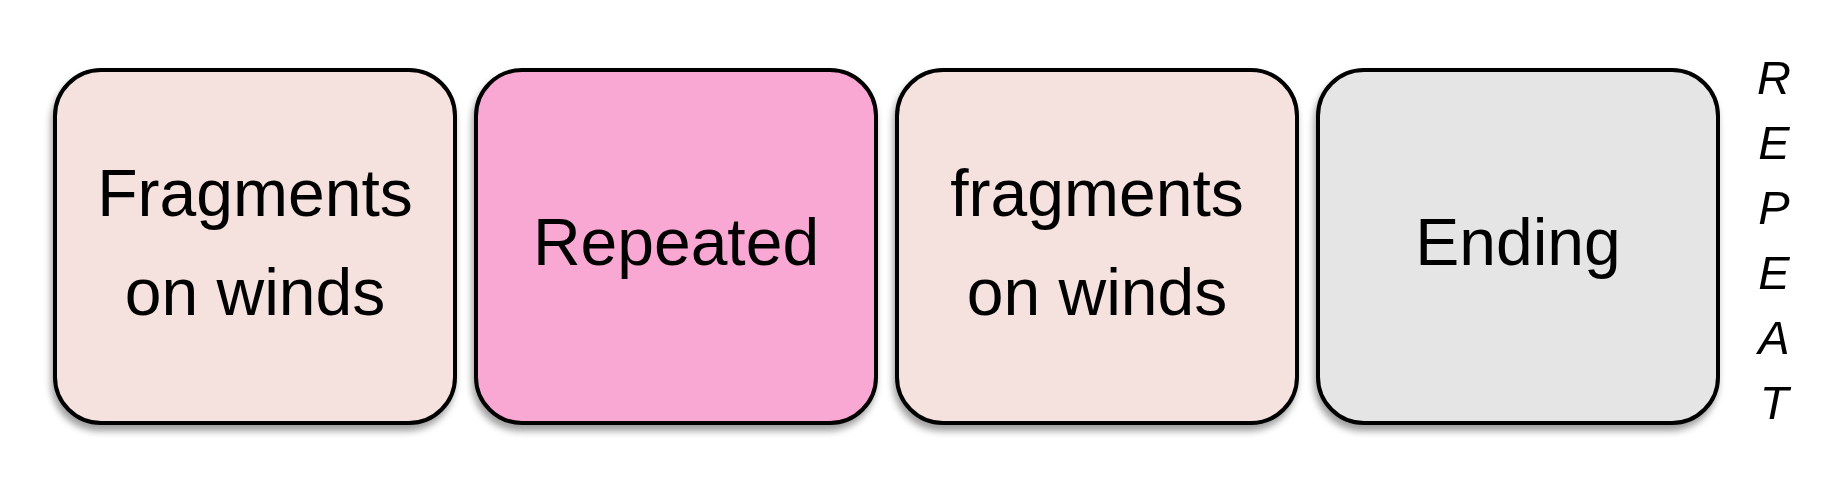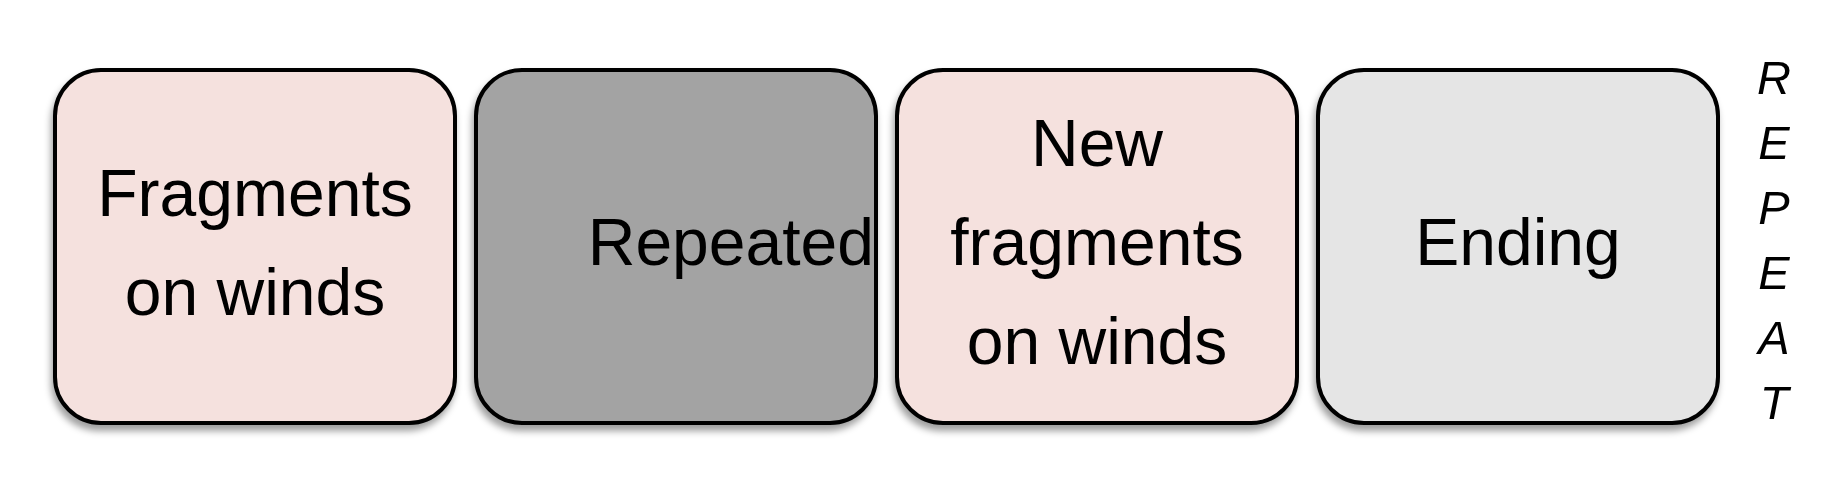--- a/index.html
+++ b/index.html
@@ -64,25 +64,24 @@
 </style>
 </head>
 <body>
 
 <div class="canvas">
   <div class="row" id="boxes-row">
       <div class="box" style="background: rgb(245, 225, 222); border-color: rgb(0, 0, 0);">
         <div class="line">Fragments</div>
         <div class="line">on winds</div>
       </div>
-      <div class="box" style="background: #a3a3a3; border-color: rgb(0, 0, 0); align-items: flex-end;">
+      <div class="box" style="background: #f9a8d4; border-color: rgb(0, 0, 0);">
         <div class="line">Repeated</div>
       </div>
       <div class="box" style="background: rgb(245, 225, 222); border-color: rgb(0, 0, 0);">
-        <div class="line">New</div>
         <div class="line">fragments</div>
         <div class="line">on winds</div>
       </div>
       <div class="box" style="background: #e5e5e5; border-color: rgb(0, 0, 0);">
         <div class="line">Ending</div>
       </div>
     </div>
   <div class="repeat" id="repeat-label">
       <span class="letter">R</span>
       <span class="letter">E</span>

